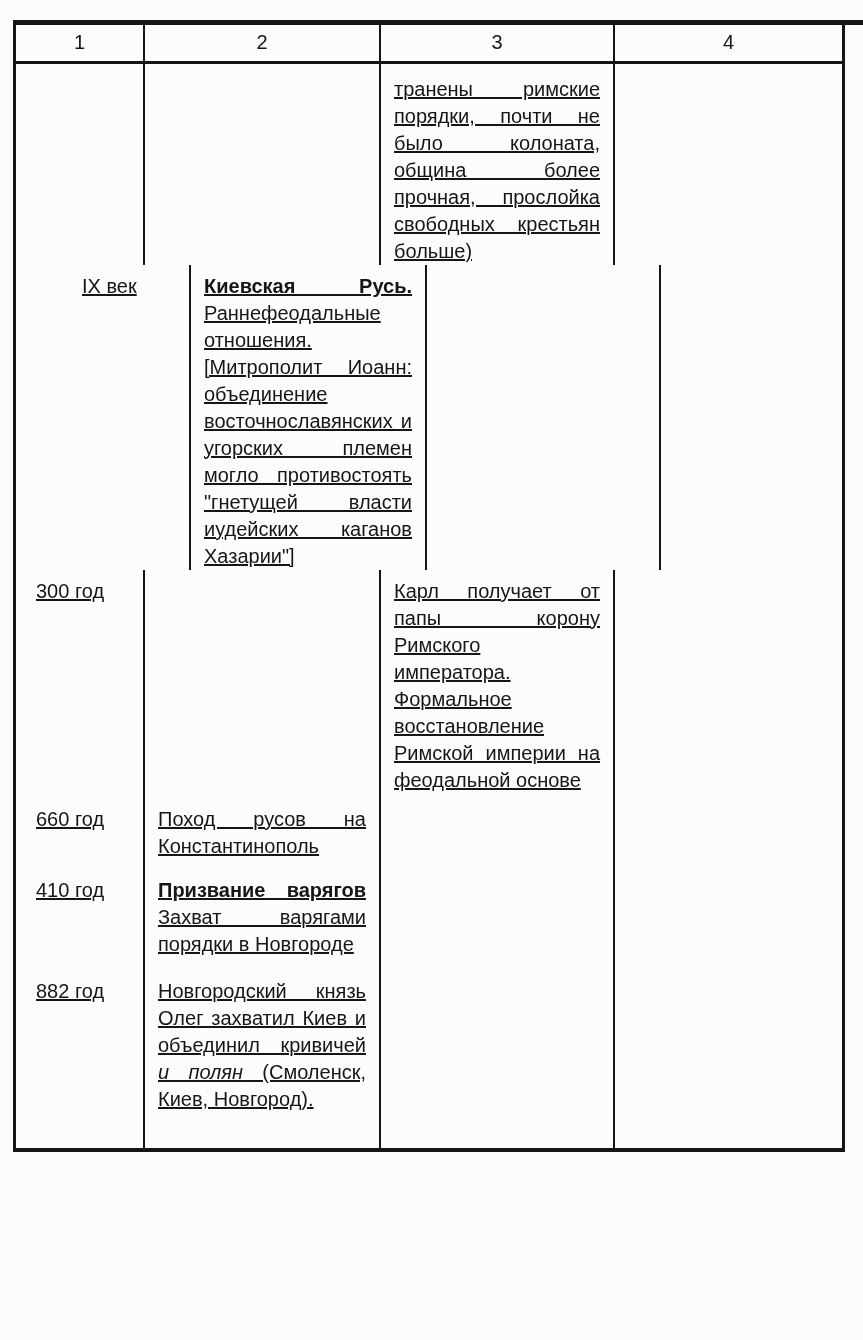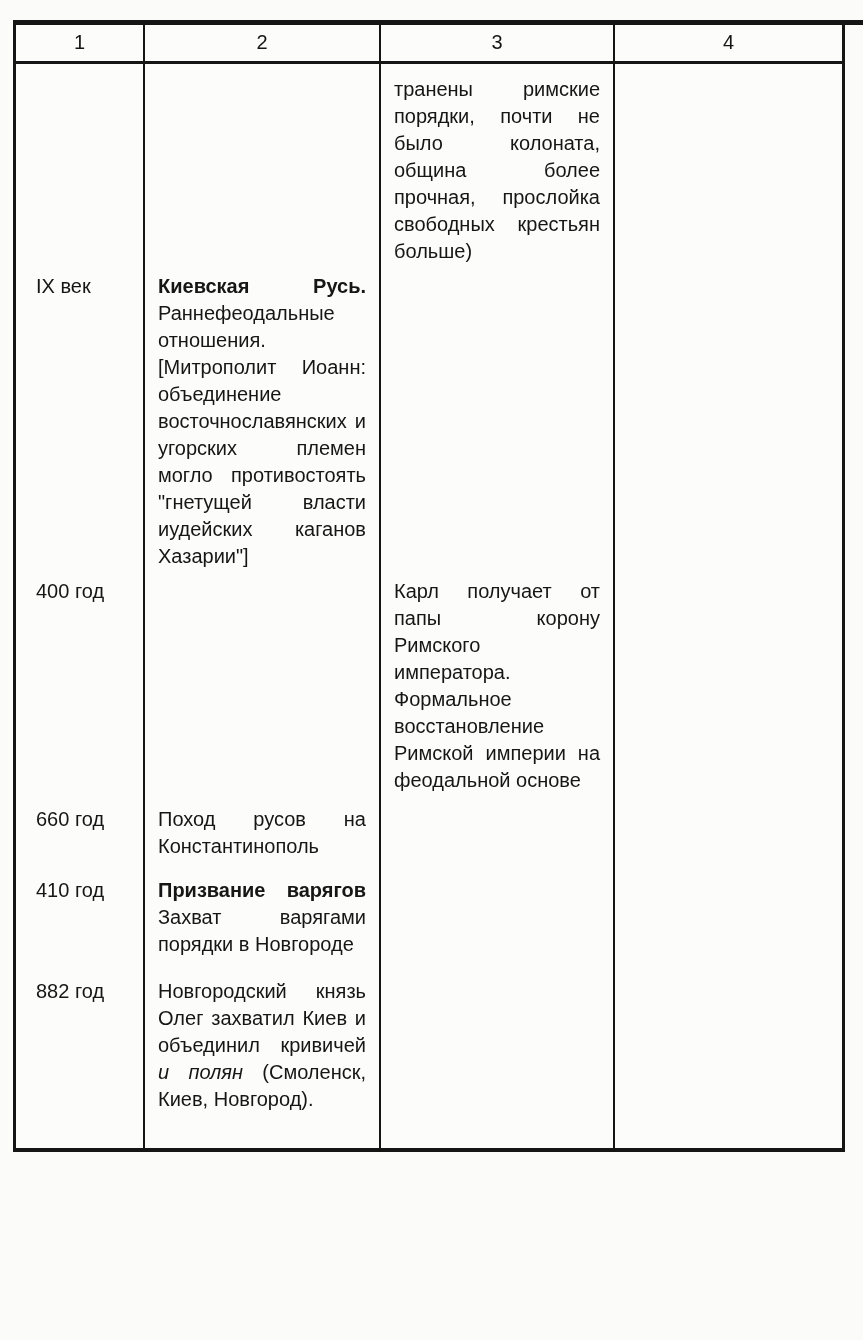--- a/index.html
+++ b/index.html
@@ -51,32 +51,33 @@
     line-height: 24px;
     padding: 5px 0 7px 0;
   }
   .hdr > .hcell:last-child { border-right: none; }
   .cell {
     box-sizing: border-box;
     border-right: 2px solid #151515;
     padding: 0 13px;
     font-size: 20px;
     line-height: 27px;
+    text-decoration: underline;
   }
   .body-row > .cell:last-child { border-right: none; }
   .year-cell { padding-left: 20px; white-space: nowrap; }
   .cell p {
     margin: 0;
     text-align: justify;
   }
   .b { font-weight: bold; margin-top: 13px; }
   .i { font-style: italic; }
   
   .row-a { min-height: 178px; } .row-a .cell { padding-top: 12px; }
-  .row-b { min-height: 275px; } .row-b .cell { padding-top: 8px; }
+  .row-b { min-height: 275px; padding-left: 46px; } .row-b .cell { padding-top: 8px; }
   .row-c { min-height: 205px; } .row-c .cell { padding-top: 8px; }
   .row-d { min-height: 248px; } .row-d .cell { padding-top: 8px; }
   .row-e { min-height: 75px;  } .row-e .cell { padding-top: 12px; }
   .row-f { min-height: 105px; } .row-f .cell { padding-top: 8px; }
   .row-g { min-height: 174px; } .row-g .cell { padding-top: 4px; }
 </style>
 </head>
 <body>
 
 <div class="page">
@@ -104,21 +105,21 @@
     <div class="body-row row-b">
       <div class="cell year-cell">IX век</div>
       <div class="cell">
         <p><span class="b">Киевская Русь.</span><span> Раннефеодальные отношения. [Митрополит Иоанн: объединение восточнославянских и угорских племен могло противостоять "гнетущей власти иудейских каганов Хазарии"]</span></p>
       </div>
       <div class="cell"></div>
       <div class="cell"></div>
     </div>
 
     <div class="body-row row-c">
-      <div class="cell year-cell">400 год</div>
+      <div class="cell year-cell">300 год</div>
       <div class="cell"></div>
       <div class="cell">
         <p><span>Карл получает от папы корону Римского императора. Формальное восстановление Римской империи на феодальной основе</span></p>
       </div>
       <div class="cell"></div>
     </div>
 
 
     <div class="body-row row-e">
       <div class="cell year-cell">660 год</div>

